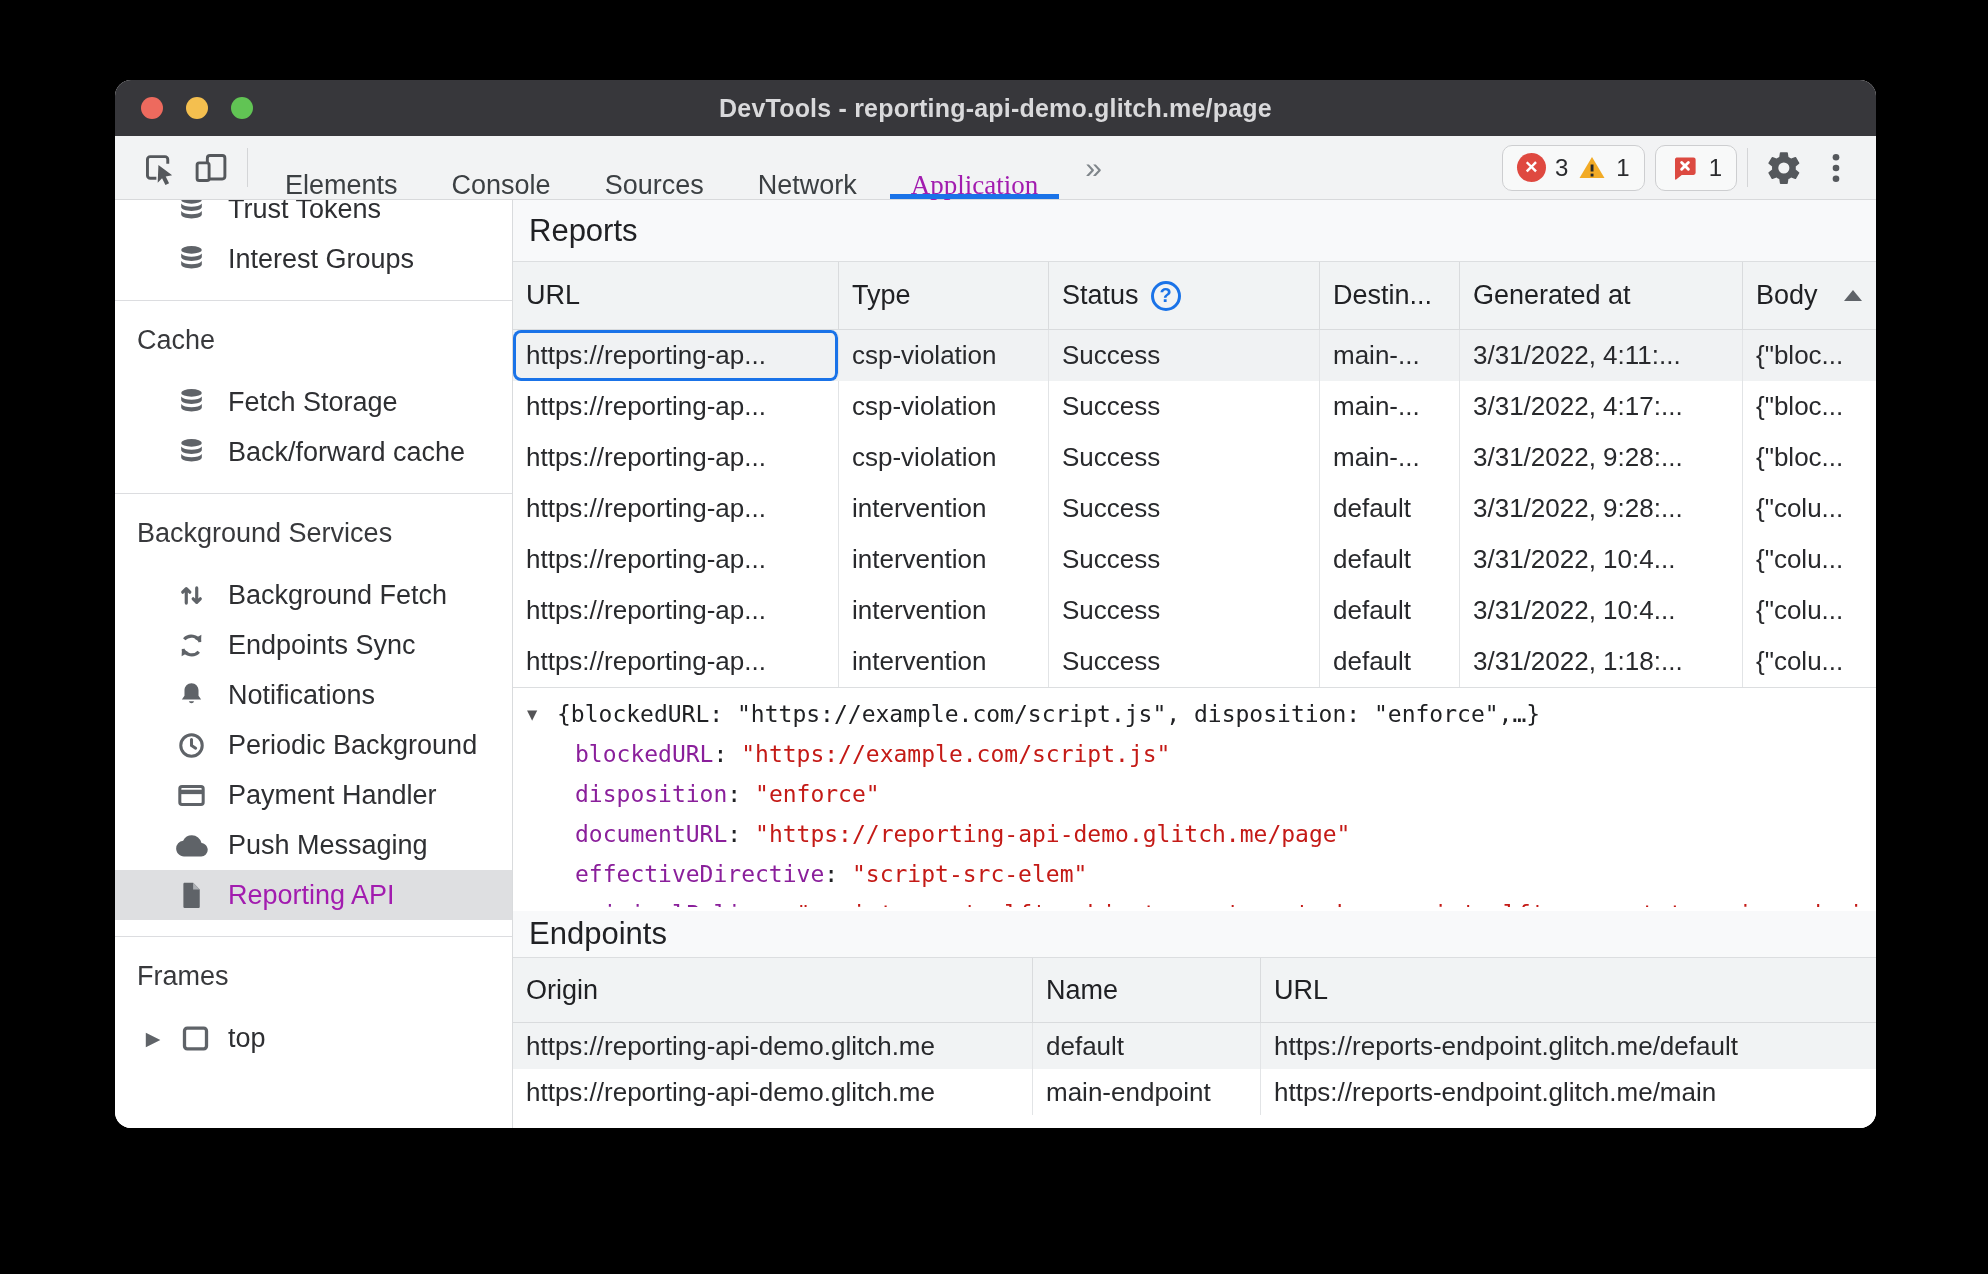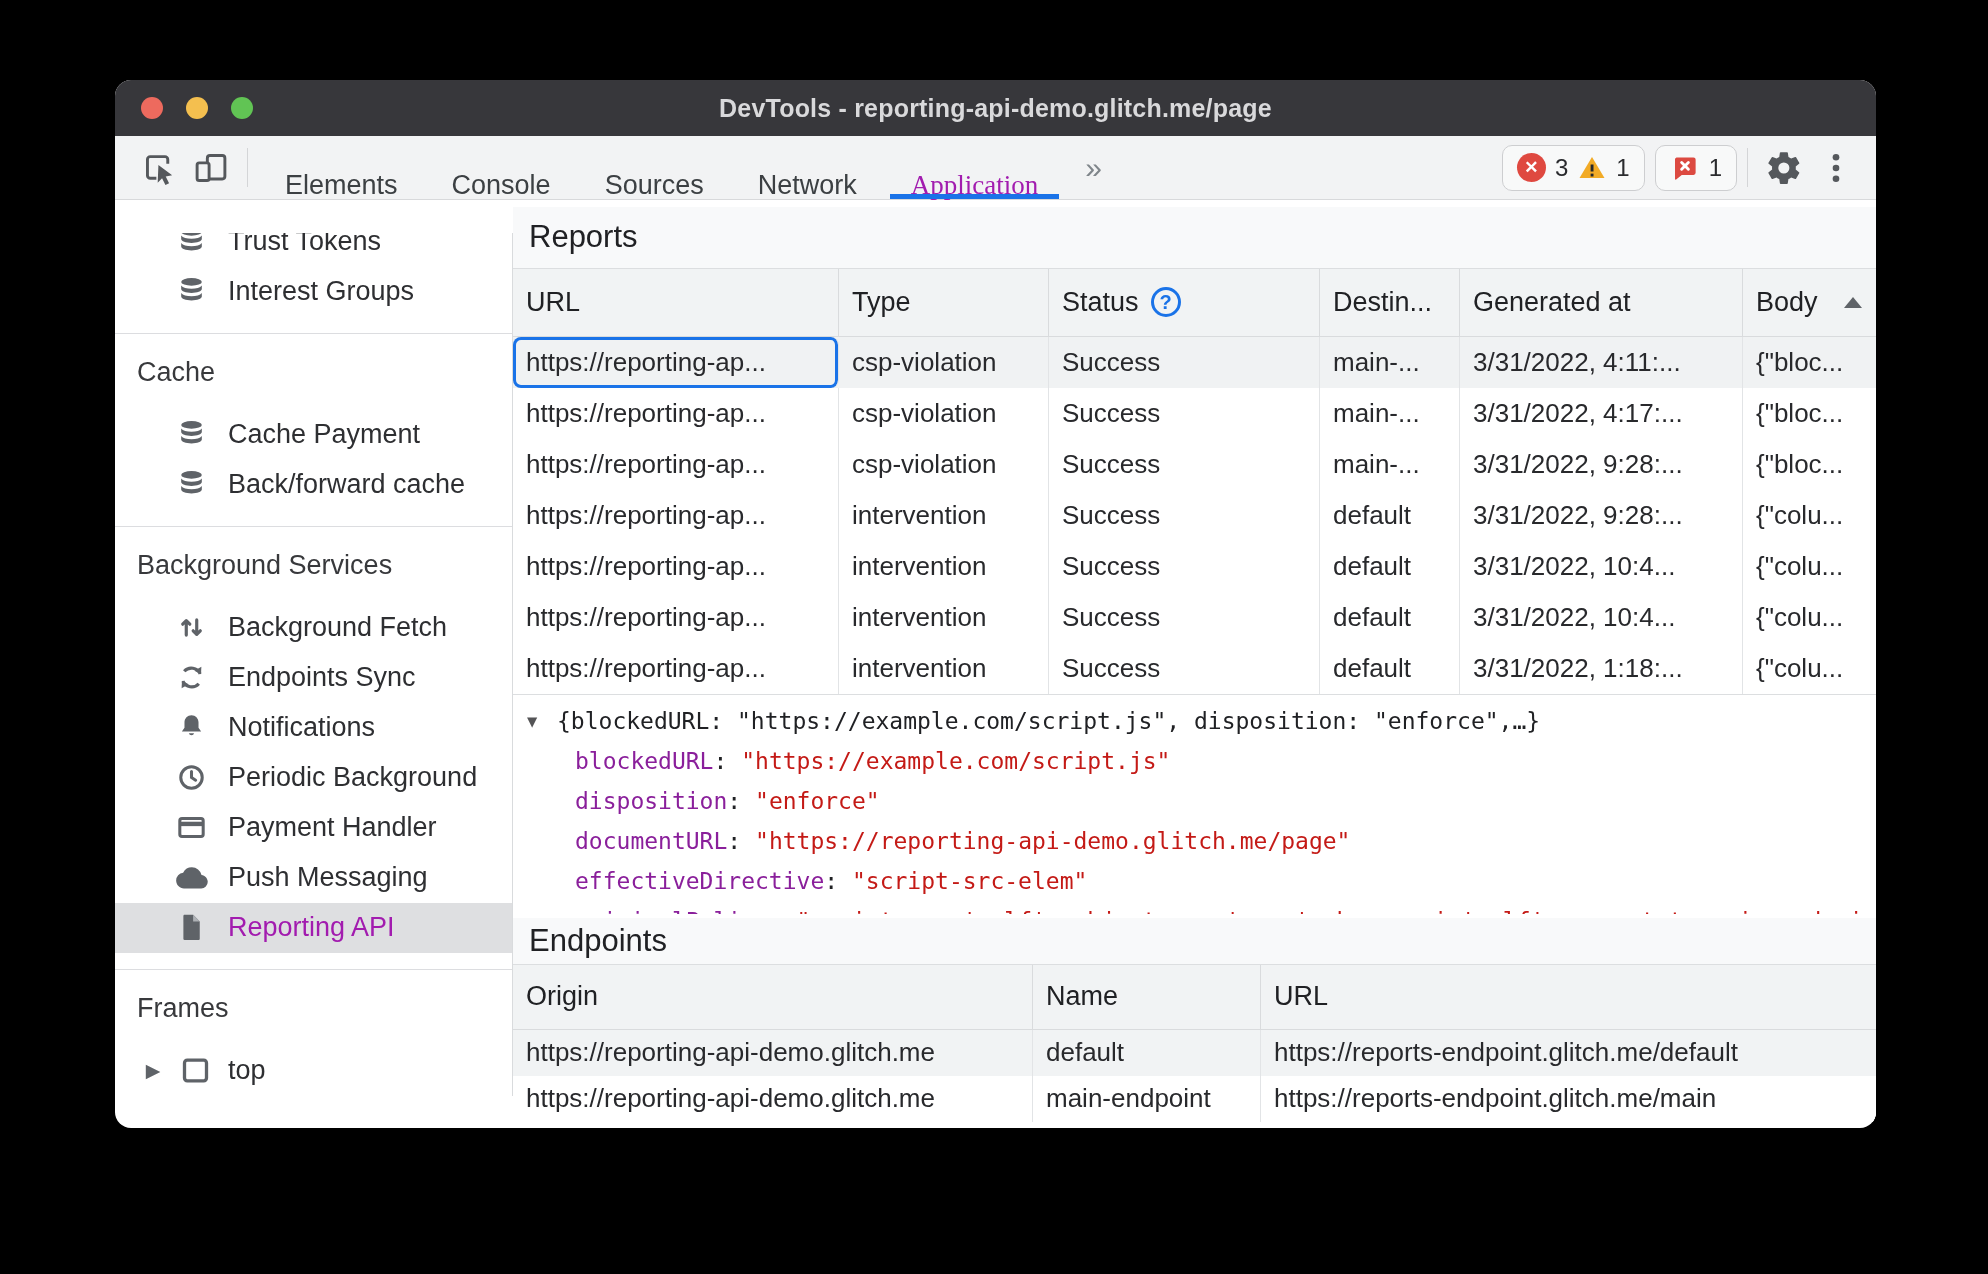--- a/index.html
+++ b/index.html
@@ -26,21 +26,21 @@
   .tab { display:flex; align-items:center; padding:0 27px; font-size:27px; color:#3c4043; position:relative; flex:none; cursor:pointer;margin-top:36px; }
   .tab.selected { color:#a21caf;font-family:Liberation Serif, serif; }
   .tab.selected::after { content:""; position:absolute; left:6px; right:6px; bottom:0; height:5px; background:#1a73e8; }
   .more-tabs { display:flex; align-items:center; padding:0 20px; font-size:30px; color:#80868b; flex:none; cursor:pointer; }
   .toolbar .spacer { flex:1; }
   .badge-pill { align-self:center; height:46px; border:1px solid #cdced0; border-radius:10px; display:flex; align-items:center; gap:9px; padding:0 14px; margin-left:10px; flex:none; cursor:pointer; background:#f8f9f9; }
   .badge-count { font-size:24px; color:#2a2b2e; }
   .err-circle { width:29px; height:29px; border-radius:50%; background:#df4940; color:#fff; display:flex; align-items:center; justify-content:center; font-size:17px; font-weight:bold; }
   .warn-tri svg, .issue-ic svg { width:30px; height:30px; display:block; }
   
-  .content { flex:1; display:flex; min-height:0;align-items:center; }
+  .content { flex:1; display:flex; min-height:0; }
   .sidebar { width:398px; flex:none; border-right:1px solid #d9dbdd; background:#fff; overflow:hidden; padding-top:0; }
   .side-item { height:50px; display:flex; align-items:center; padding-left:60px; gap:20px; font-size:27px; color:#2e2f32; cursor:pointer; }
   .side-item svg { width:33px; height:33px; flex:none; }
   .side-item.first { margin-top:-16px; }
   .side-item.selected { background:#dedfe1; color:#a21caf; }
   .side-header { height:50px; display:flex; align-items:center; padding-left:22px; font-size:27px; color:#38393c; }
   .side-div { border-top:1px solid #dcdde0; margin-top:16px; }
   .side-header.after-div { margin-top:14px; }
   .side-item.group-start { margin-top:12px; }
   .frame-row { padding-left:28px; gap:16px; }
@@ -186,21 +186,21 @@
 
       <div class="side-div"></div>
       <div class="side-header after-div">Cache</div>
 
       <div class="side-item group-start">
         <svg viewBox="0 0 24 24" fill="#5f6368">
             <ellipse cx="12" cy="5" rx="7.5" ry="2.8"></ellipse>
             <path d="M4.5 7.6c1.2 1.5 4 2.4 7.5 2.4s6.3-.9 7.5-2.4v2.6c0 1.55-3.36 2.8-7.5 2.8s-7.5-1.25-7.5-2.8z"></path>
             <path d="M4.5 13.1c1.2 1.5 4 2.4 7.5 2.4s6.3-.9 7.5-2.4v2.6c0 1.55-3.36 2.8-7.5 2.8s-7.5-1.25-7.5-2.8z"></path>
           </svg>
-        <span>Cache Payment</span>
+        <span>Fetch Storage</span>
       </div>
       <div class="side-item">
         <svg viewBox="0 0 24 24" fill="#5f6368">
             <ellipse cx="12" cy="5" rx="7.5" ry="2.8"></ellipse>
             <path d="M4.5 7.6c1.2 1.5 4 2.4 7.5 2.4s6.3-.9 7.5-2.4v2.6c0 1.55-3.36 2.8-7.5 2.8s-7.5-1.25-7.5-2.8z"></path>
             <path d="M4.5 13.1c1.2 1.5 4 2.4 7.5 2.4s6.3-.9 7.5-2.4v2.6c0 1.55-3.36 2.8-7.5 2.8s-7.5-1.25-7.5-2.8z"></path>
           </svg>
         <span>Back/forward cache</span>
       </div>
 

